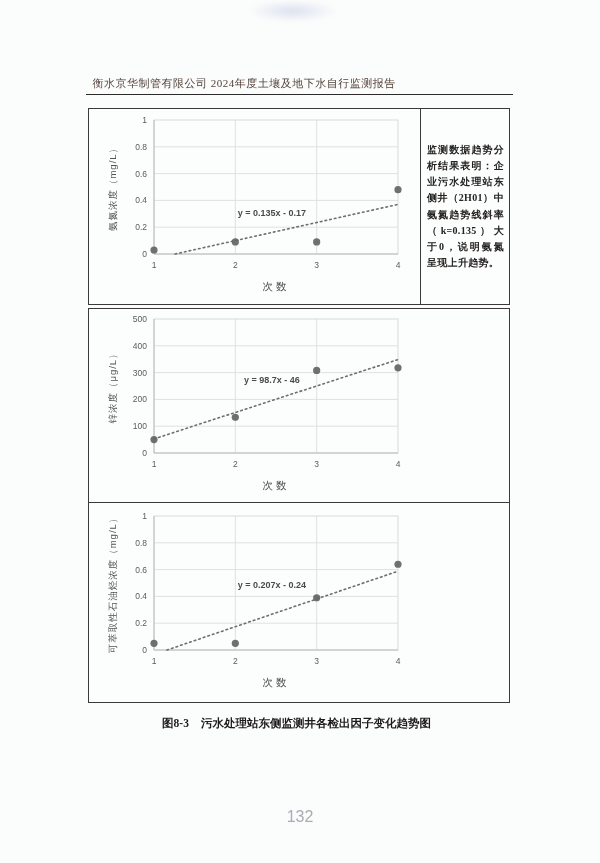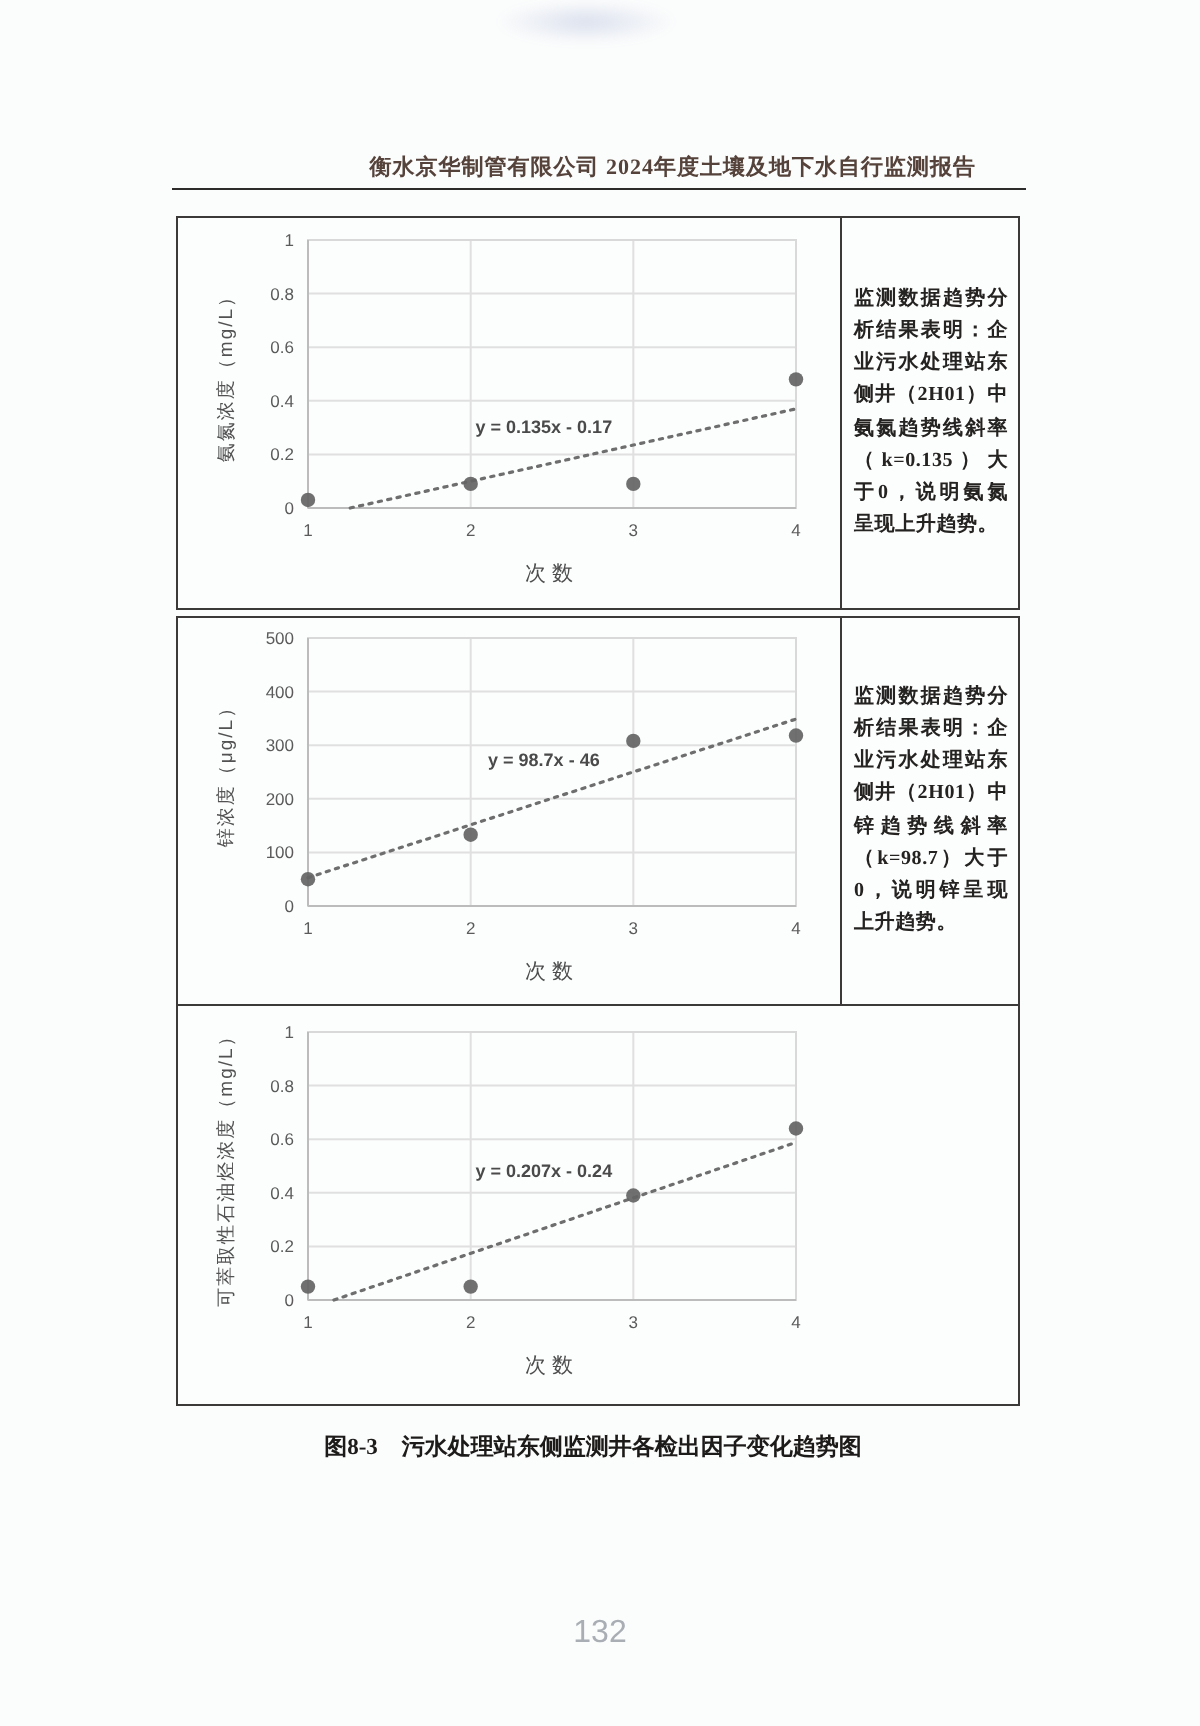--- a/index.html
+++ b/index.html
@@ -10,22 +10,22 @@
     font-family:"Liberation Serif", serif;
     overflow:hidden;
   }
   .scan-smudge{
     position:absolute;left:248px;top:0px;width:90px;height:22px;
     background:radial-gradient(ellipse at center, rgba(110,130,190,0.22), rgba(110,130,190,0) 70%);
     filter:blur(2px);
   }
   .header-title{
     position:absolute;top:76px;left:0;width:488px;
-    text-align:right;
-    font-size:11px;font-weight:bold;color:#55423a;
+    text-align:center;
+    font-size:11px;font-weight:normal;color:#55423a;
     letter-spacing:0.5px;
   }
   .header-rule{
     position:absolute;top:94px;left:86px;width:427px;height:1px;
     background:#2e2c2a;
   }
   .panel{
     position:absolute;left:88px;width:422px;
     border:1px solid #3c3a38;
     display:flex;
@@ -142,23 +142,20 @@
           <line x1="64" y1="127.8764" x2="308" y2="48.52160000000001" stroke="#6e6e6e" stroke-width="1.6" stroke-dasharray="1.6 3.2" stroke-linecap="round"></line>
           <text x="181.93333333333334" y="71.78399999999999" text-anchor="middle" class="eq">y = 98.7x - 46</text>
           <circle cx="64" cy="128.6" r="3.6" fill="#646464" fill-opacity="0.92"></circle>
           <circle cx="145.33333333333331" cy="106.356" r="3.6" fill="#646464" fill-opacity="0.92"></circle>
           <circle cx="226.66666666666666" cy="59.456" r="3.6" fill="#646464" fill-opacity="0.92"></circle>
           <circle cx="308" cy="56.775999999999996" r="3.6" fill="#646464" fill-opacity="0.92"></circle>
           <text x="186" y="178" text-anchor="middle" class="axis-label">次数</text>
           <text x="26" y="75" text-anchor="middle" class="axis-label-y" transform="rotate(-90 26 75)">锌浓度（μg/L）</text>
         </svg>
     </div>
-    <div class="text-cell">
-      <p class="analysis">监测数据趋势分析结果表明：企业污水处理站东侧井（2H01）中锌趋势线斜率（k=98.7）大于0，说明锌呈现上升趋势。</p>
-    </div>
   </div>
 
   <div class="panel panel-3">
     <div class="chart-cell">
       <svg class="chart" width="330" height="190">
           <line x1="64" x2="308" y1="115.2" y2="115.2" stroke="#e0e0e0" stroke-width="1"></line>
           <line x1="64" x2="308" y1="88.4" y2="88.4" stroke="#e0e0e0" stroke-width="1"></line>
           <line x1="64" x2="308" y1="61.60000000000001" y2="61.60000000000001" stroke="#e0e0e0" stroke-width="1"></line>
           <line x1="64" x2="308" y1="34.8" y2="34.8" stroke="#e0e0e0" stroke-width="1"></line>
           <line x1="145.33333333333331" x2="145.33333333333331" y1="8" y2="142" stroke="#e0e0e0" stroke-width="1"></line>

